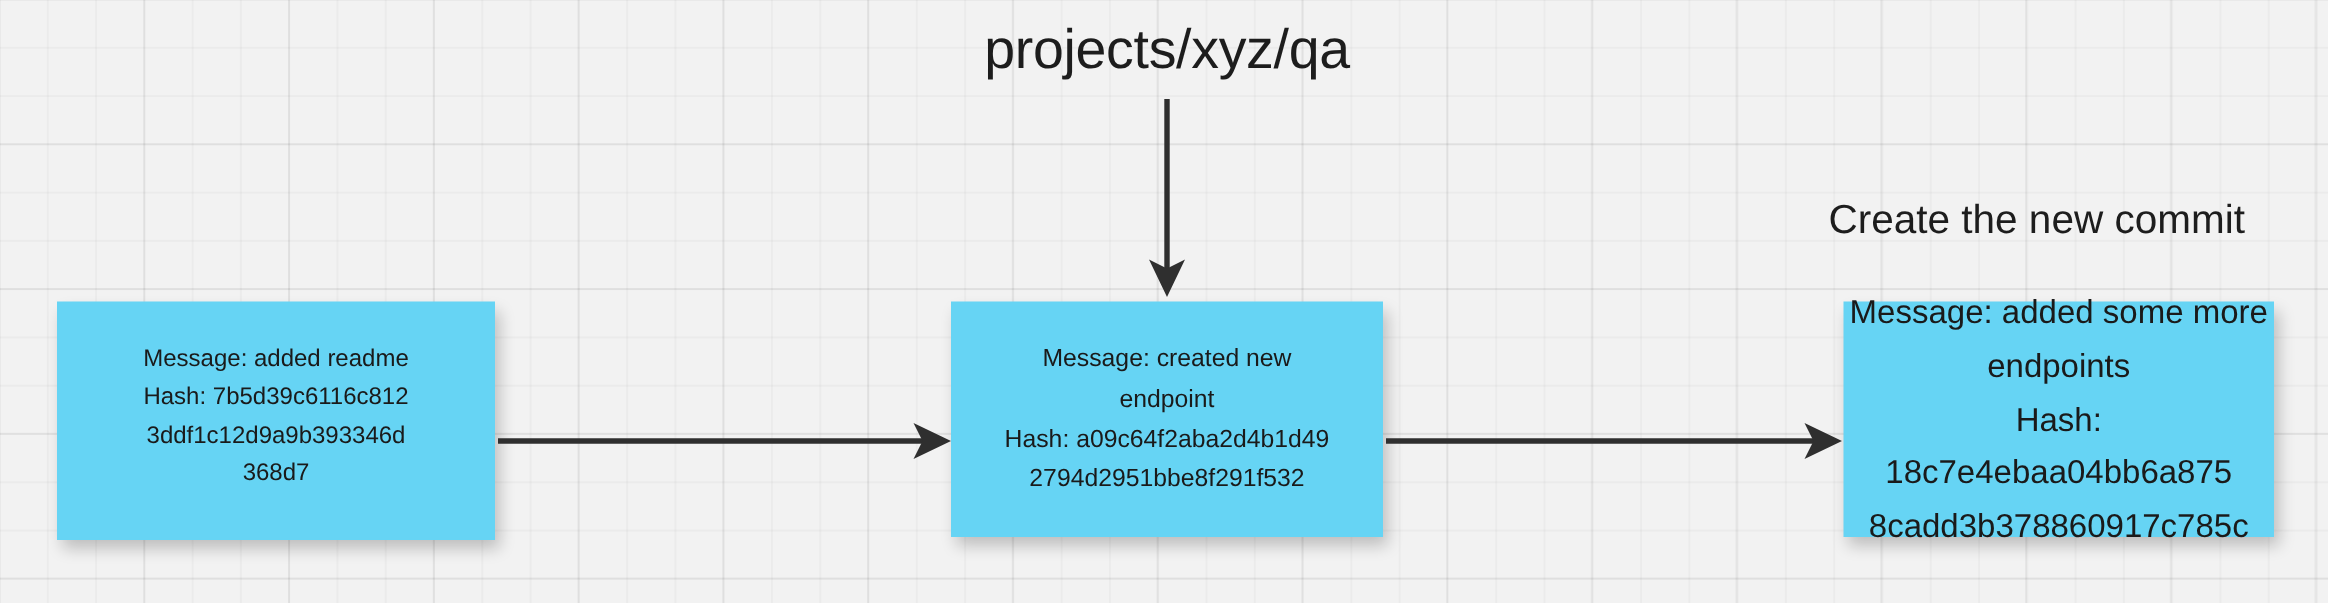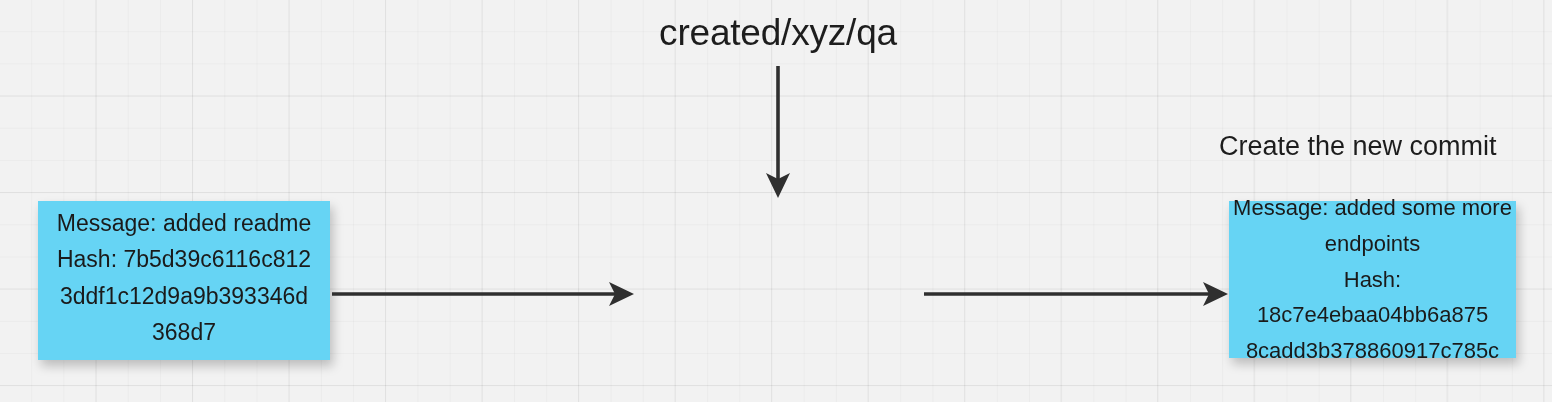--- a/index.html
+++ b/index.html
@@ -71,21 +71,21 @@
   .commit-box .box-text {
     width: 100%;
     text-align: center;
     color: #1a1a1a;
     white-space: pre-line;
     padding: 0 4px;
     box-sizing: border-box;
   }
 
   #commit-box-1 { left: 38px;   top: 201px; width: 292px; height: 159px; }
-  #commit-box-1 .box-text { font-size: 23px; line-height: 1.58; position: relative; top: -3px; }
+  #commit-box-1 .box-text { font-size: 16px; line-height: 1.58; position: relative; top: -3px; }
 
   #commit-box-2 { left: 634px;  top: 201px; width: 288px; height: 157px; }
   #commit-box-2 .box-text { font-size: 16.5px; line-height: 1.62; }
 
   #commit-box-3 { left: 1229px; top: 201px; width: 287px; height: 157px; }
   #commit-box-3 .box-text { font-size: 22px; line-height: 1.62; }
 
   .arrow-svg {
     position: absolute;
     overflow: visible;
@@ -98,21 +98,21 @@
   .arrow-head {
     fill: #2f2f2f;
   }
 </style>
 </head>
 <body>
 
 <div id="canvas">
 
   <div class="diagram-title">
-    <span>created/xyz/qa</span>
+    <span>projects/xyz/qa</span>
   </div>
 
   <svg class="arrow-svg" style="left:758px; top:60px; width:40px; height:145px;" viewBox="0 0 40 145">
     <line class="arrow-line" x1="20" y1="6" x2="20" y2="120"></line>
     <polygon class="arrow-head" points="20,138 8,113 20,119 32,113"></polygon>
   </svg>
 
   <div class="annotation" style="left:1219px; top:133px;">Create the new commit</div>
 
   <div class="commit-box" id="commit-box-1">
@@ -120,20 +120,26 @@
 Hash: 7b5d39c6116c812
 3ddf1c12d9a9b393346d
 368d7</div>
   </div>
 
   <svg class="arrow-svg" style="left:330px; top:278px; width:306px; height:32px;" viewBox="0 0 306 32">
     <line class="arrow-line" x1="2" y1="16" x2="286" y2="16"></line>
     <polygon class="arrow-head" points="304,16 279,4 285,16 279,28"></polygon>
   </svg>
 
+  <div class="commit-box" id="commit-box-2">
+    <div class="box-text">Message: created new
+endpoint
+Hash: a09c64f2aba2d4b1d49
+2794d2951bbe8f291f532</div>
+  </div>
 
   <svg class="arrow-svg" style="left:922px; top:278px; width:308px; height:32px;" viewBox="0 0 308 32">
     <line class="arrow-line" x1="2" y1="16" x2="288" y2="16"></line>
     <polygon class="arrow-head" points="306,16 281,4 287,16 281,28"></polygon>
   </svg>
 
   <div class="commit-box" id="commit-box-3">
     <div class="box-text">Message: added some more
 endpoints
 Hash: 18c7e4ebaa04bb6a875

